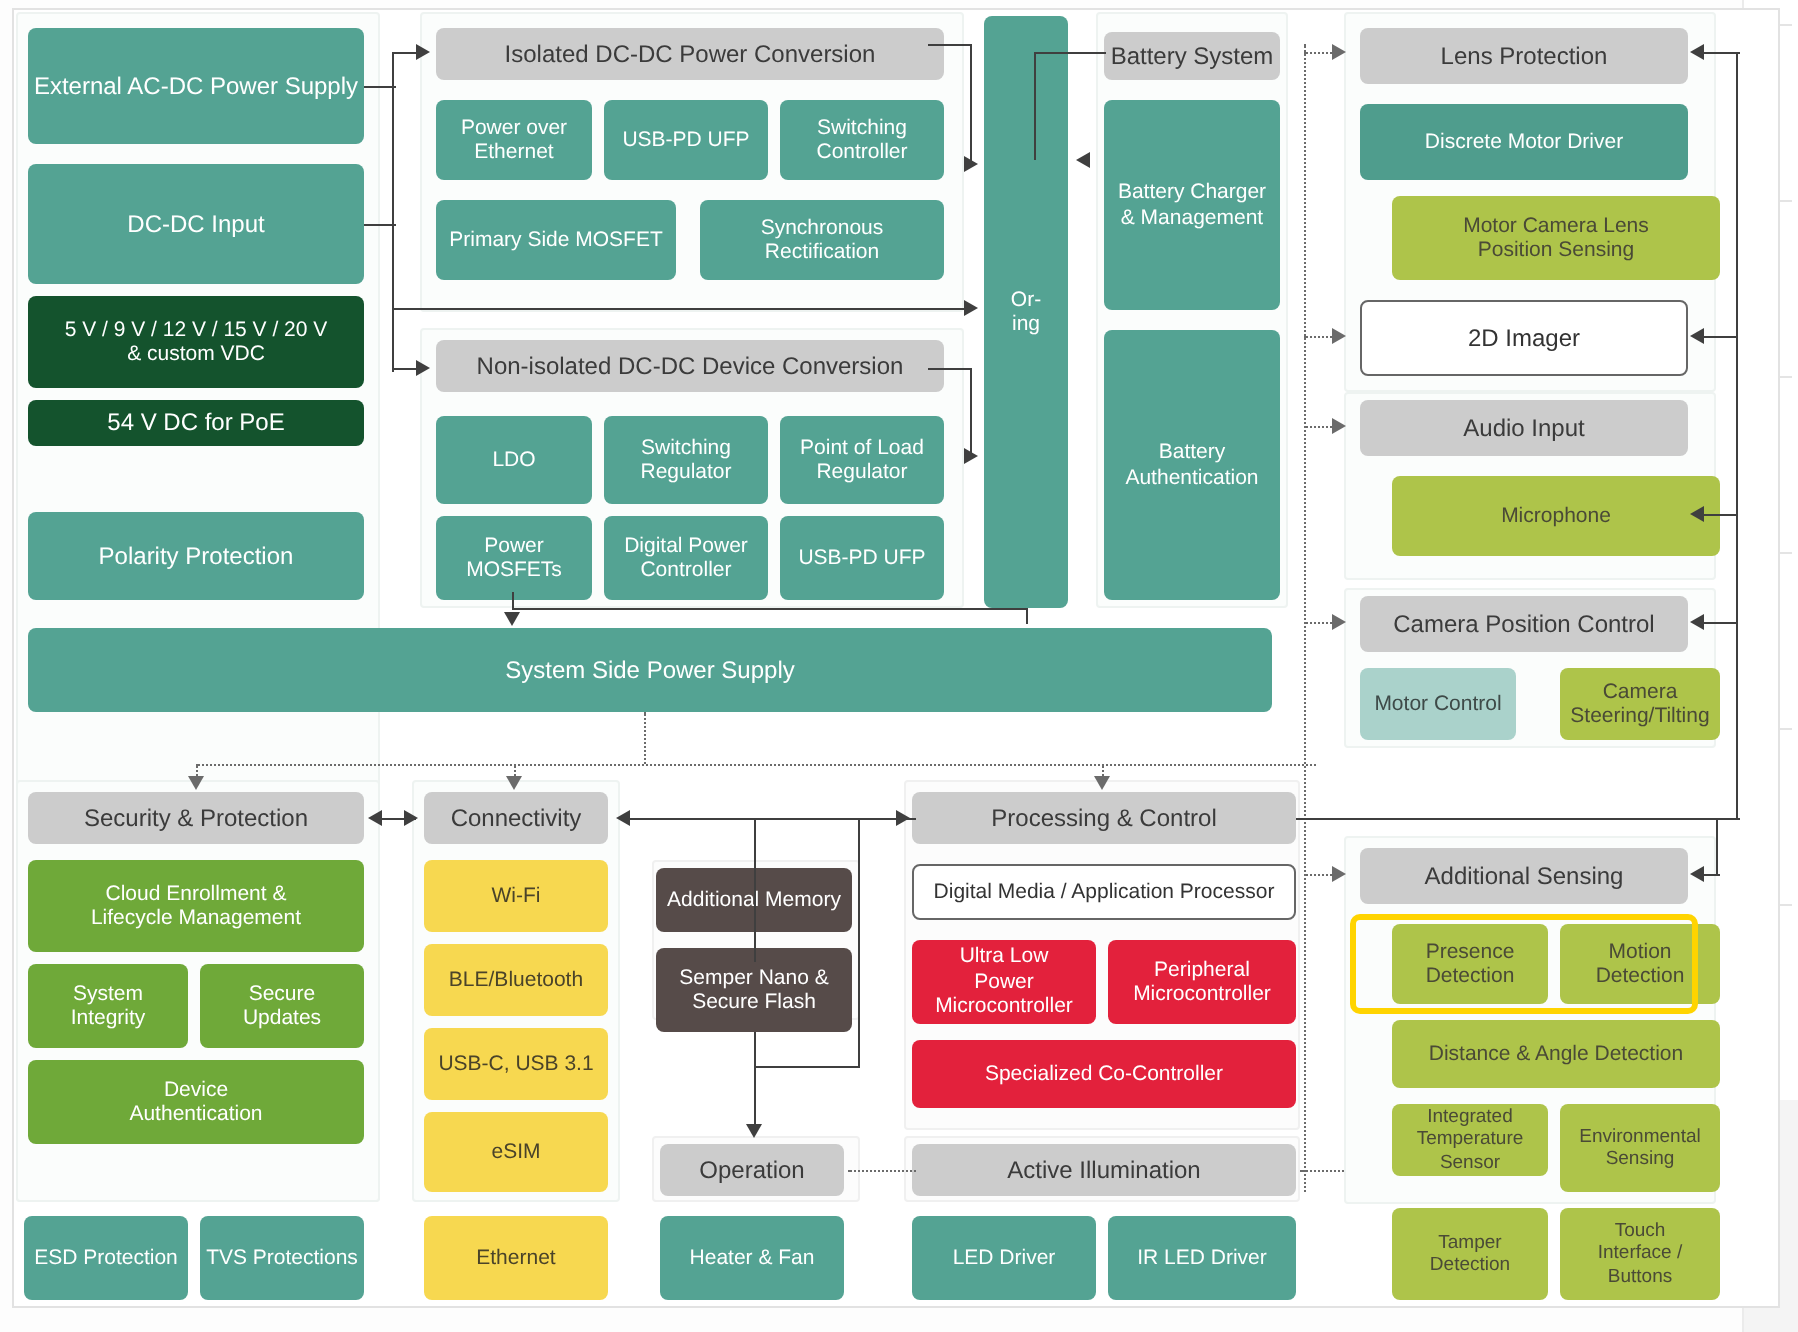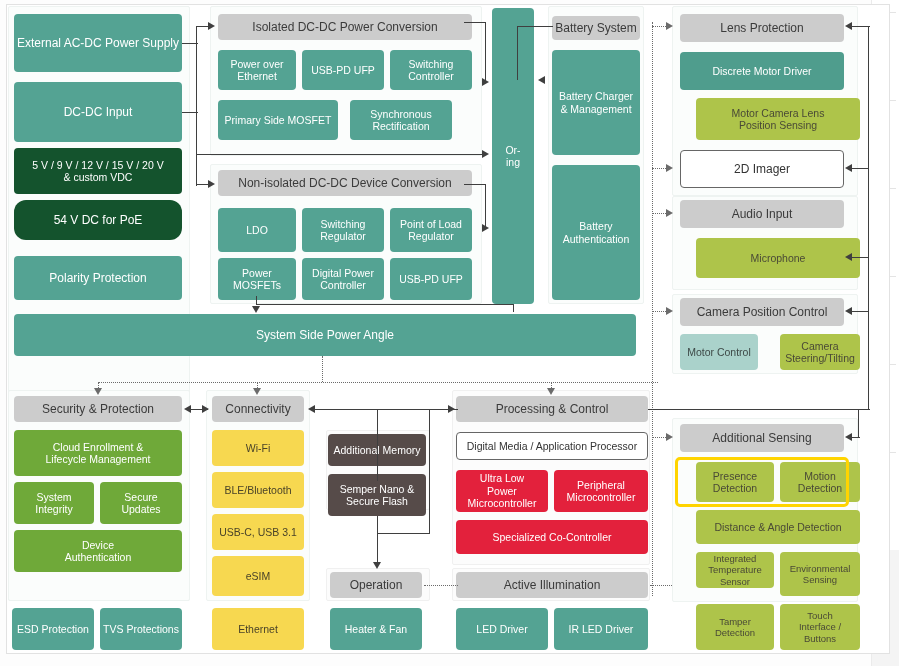--- a/index.html
+++ b/index.html
@@ -150,32 +150,32 @@
   <div class="panel" style="left:672px; top:6px;  width:186px; height:190px;"></div>
   <div class="panel" style="left:672px; top:196px;width:186px; height:94px;"></div>
   <div class="panel" style="left:672px; top:294px;width:186px; height:80px;"></div>
   <div class="panel" style="left:672px; top:418px;width:186px; height:184px;"></div>
 
   
   <div class="node c-teal hdr" style="left:14px; top:14px; width:168px; height:58px;">External AC-DC Power Supply</div>
   <div class="node c-teal hdr" style="left:14px; top:82px; width:168px; height:60px;">DC-DC Input</div>
   <div class="node c-mauve sm" style="left:14px; top:148px; width:168px; height:46px;">5 V / 9 V / 12 V / 15 V / 20 V
 &amp; custom VDC</div>
-  <div class="node c-mauve hdr" style="left:14px; top:200px; width:168px; height:40px;border-radius:12px;">54 V DC for PoE</div>
+  <div class="node c-mauve hdr" style="left:14px; top:200px; width:168px; height:23px;">54 V DC for PoE</div>
   <div class="node c-teal hdr" style="left:14px; top:256px; width:168px; height:44px;">Polarity Protection</div>
 
   
   <div class="node c-grey hdr" style="left:218px; top:14px; width:254px; height:26px;">Isolated DC-DC Power Conversion</div>
   <div class="node c-teal sm" style="left:218px; top:50px; width:78px; height:40px;">Power over
 Ethernet</div>
   <div class="node c-teal sm" style="left:302px; top:50px; width:82px; height:40px;">USB-PD UFP</div>
   <div class="node c-teal sm" style="left:390px; top:50px; width:82px; height:40px;">Switching
 Controller</div>
   <div class="node c-teal sm" style="left:218px; top:100px; width:120px; height:40px;">Primary Side MOSFET</div>
-  <div class="node c-teal sm" style="left:350px; top:100px; width:102px; height:40px;">Synchronous
+  <div class="node c-teal sm" style="left:350px; top:100px; width:122px; height:40px;">Synchronous
 Rectification</div>
 
   
   <div class="node c-grey hdr" style="left:218px; top:170px; width:254px; height:26px;">Non-isolated DC-DC Device Conversion</div>
   <div class="node c-teal sm" style="left:218px; top:208px; width:78px; height:44px;">LDO</div>
   <div class="node c-teal sm" style="left:302px; top:208px; width:82px; height:44px;">Switching
 Regulator</div>
   <div class="node c-teal sm" style="left:390px; top:208px; width:82px; height:44px;">Point of Load
 Regulator</div>
   <div class="node c-teal sm" style="left:218px; top:258px; width:78px; height:42px;">Power
@@ -189,21 +189,21 @@
 ing</div>
 
   
   <div class="node c-grey hdr" style="left:552px; top:16px; width:88px; height:24px;">Battery System</div>
   <div class="node c-teal sm" style="left:552px; top:50px; width:88px; height:105px;">Battery Charger
 &amp; Management</div>
   <div class="node c-teal sm" style="left:552px; top:165px; width:88px; height:135px;">Battery
 Authentication</div>
 
   
-  <div class="node c-teal hdr" style="left:14px; top:314px; width:622px; height:42px;">System Side Power Angle</div>
+  <div class="node c-teal hdr" style="left:14px; top:314px; width:622px; height:42px;">System Side Power Supply</div>
 
   
   <div class="node c-grey hdr" style="left:14px; top:396px; width:168px; height:26px;">Security &amp; Protection</div>
   <div class="node c-green sm" style="left:14px; top:430px; width:168px; height:46px;">Cloud Enrollment &amp;
 Lifecycle Management</div>
   <div class="node c-green sm" style="left:14px; top:482px; width:80px; height:42px;">System
 Integrity</div>
   <div class="node c-green sm" style="left:100px; top:482px; width:82px; height:42px;">Secure
 Updates</div>
   <div class="node c-green sm" style="left:14px; top:530px; width:168px; height:42px;">Device

